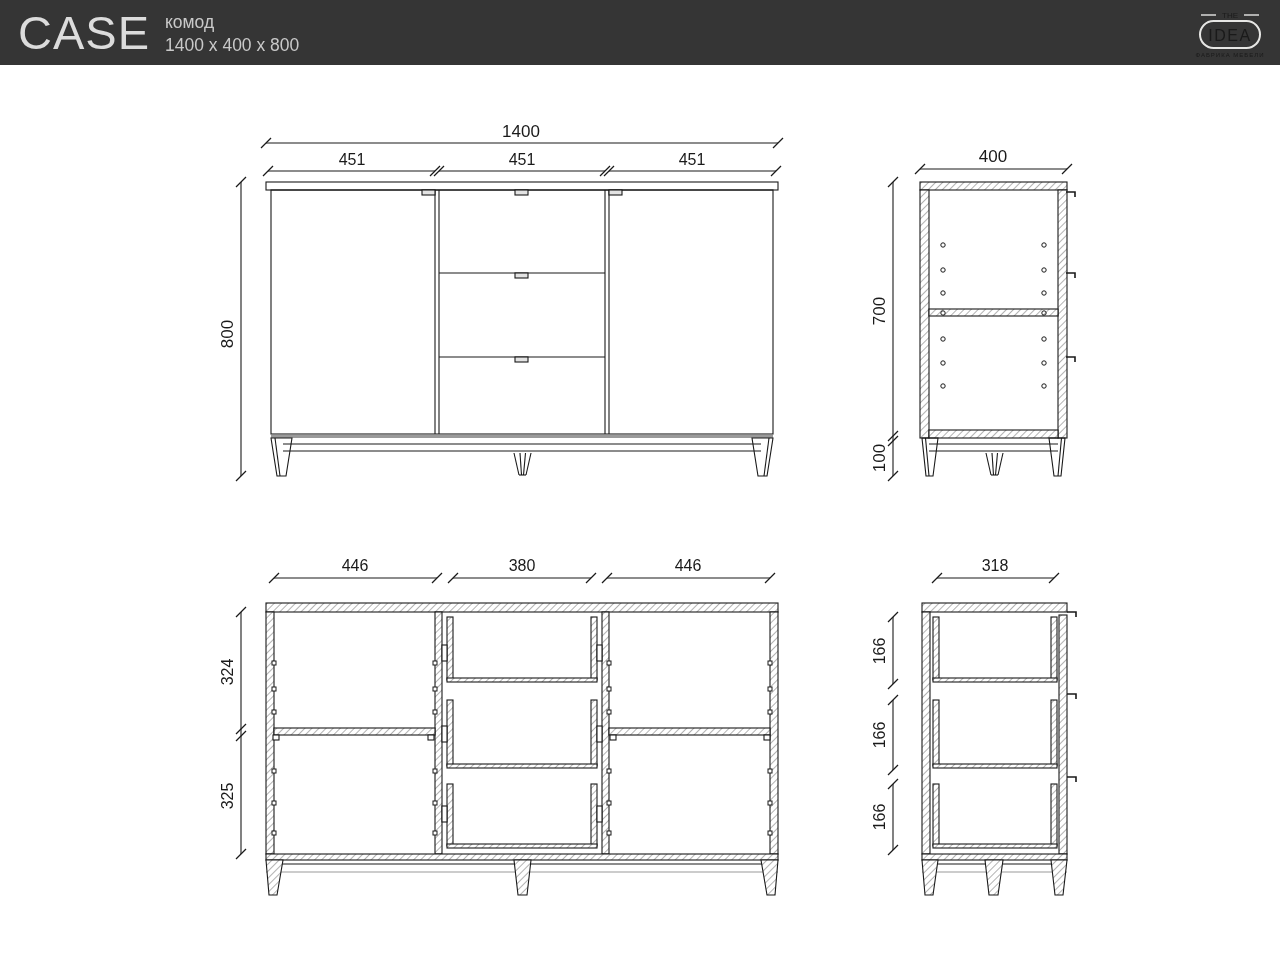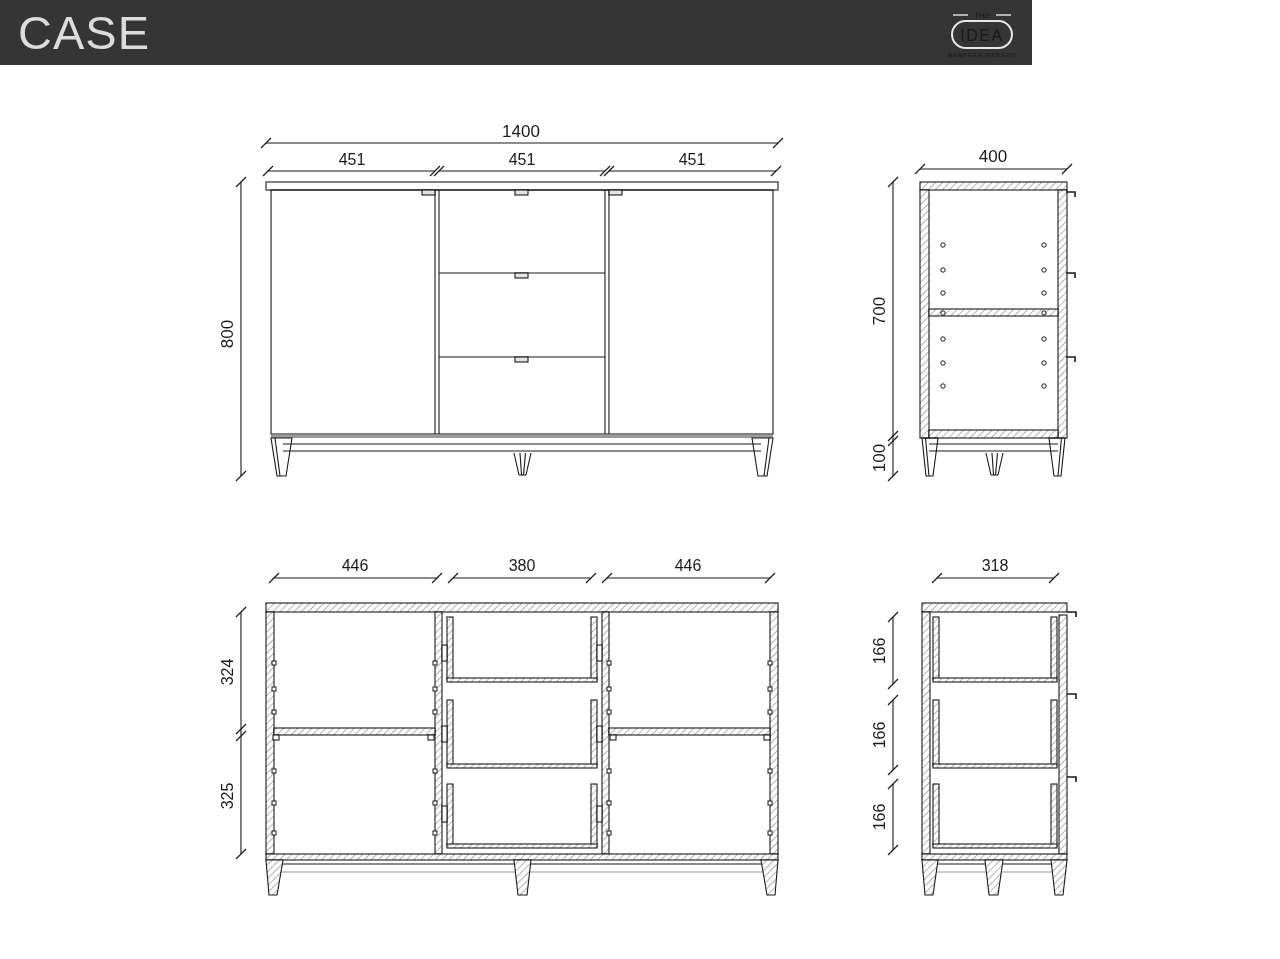--- a/index.html
+++ b/index.html
@@ -1,32 +1,36 @@
 <!DOCTYPE html>
 <html><head>
 <meta charset="utf-8">
 <style>
   html,body{margin:0;padding:0;background:#fff;}
   body{font-family:"Liberation Sans",sans-serif;width:1280px;height:959px;position:relative;overflow:hidden;}
-  .header{position:absolute;top:0;left:0;width:1032px;height:65px;background:#353535;display:flex;align-items:center;box-sizing:border-box;}
+  .header{position:absolute;top:0;left:0;width:1280px;height:65px;background:#353535;display:flex;align-items:center;box-sizing:border-box;}
   .title-block{display:flex;align-items:center;gap:15px;padding-left:18px;}
   .main-title{font-size:47px;line-height:1;color:#dcdcdc;letter-spacing:1px;font-weight:400;}
   .subtitle{display:flex;flex-direction:column;justify-content:center;color:#c9c9c9;font-size:17.5px;line-height:1.3;margin-top:2px;}
   .logo{position:absolute;right:14px;top:6px;text-decoration:underline;}
   .drawing{position:absolute;top:0;left:0;}
   svg text{fill:#1a1a1a;}
   .dimtxt{font-size:16px;}
   .bigdim{font-size:17px;}
 </style>
 </head>
 <body>
 
 <div class="header">
   <div class="title-block">
     <div class="main-title">CASE</div>
+    <div class="subtitle">
+      <div>комод</div>
+      <div>1400 x 400 x 800</div>
+    </div>
   </div>
   <div class="logo">
     <svg width="72" height="54" viewBox="0 0 72 54">
       <line x1="7" y1="9" x2="22" y2="9" stroke="#e6e6e4" stroke-width="1.4"></line>
       <text x="36" y="12" font-size="8" text-anchor="middle" fill="#e6e6e4">THE</text>
       <line x1="50" y1="9" x2="65" y2="9" stroke="#e6e6e4" stroke-width="1.4"></line>
       <rect x="6" y="15" width="60" height="27" rx="13.5" fill="none" stroke="#e6e6e4" stroke-width="2"></rect>
       <text x="36" y="34.5" font-size="16" letter-spacing="1.5" text-anchor="middle" fill="#e6e6e4">IDEA</text>
       <text x="36" y="51" font-size="6" letter-spacing="1" text-anchor="middle" fill="#d9d9d7">ФАБРИКА МЕБЕЛИ</text>
     </svg>

